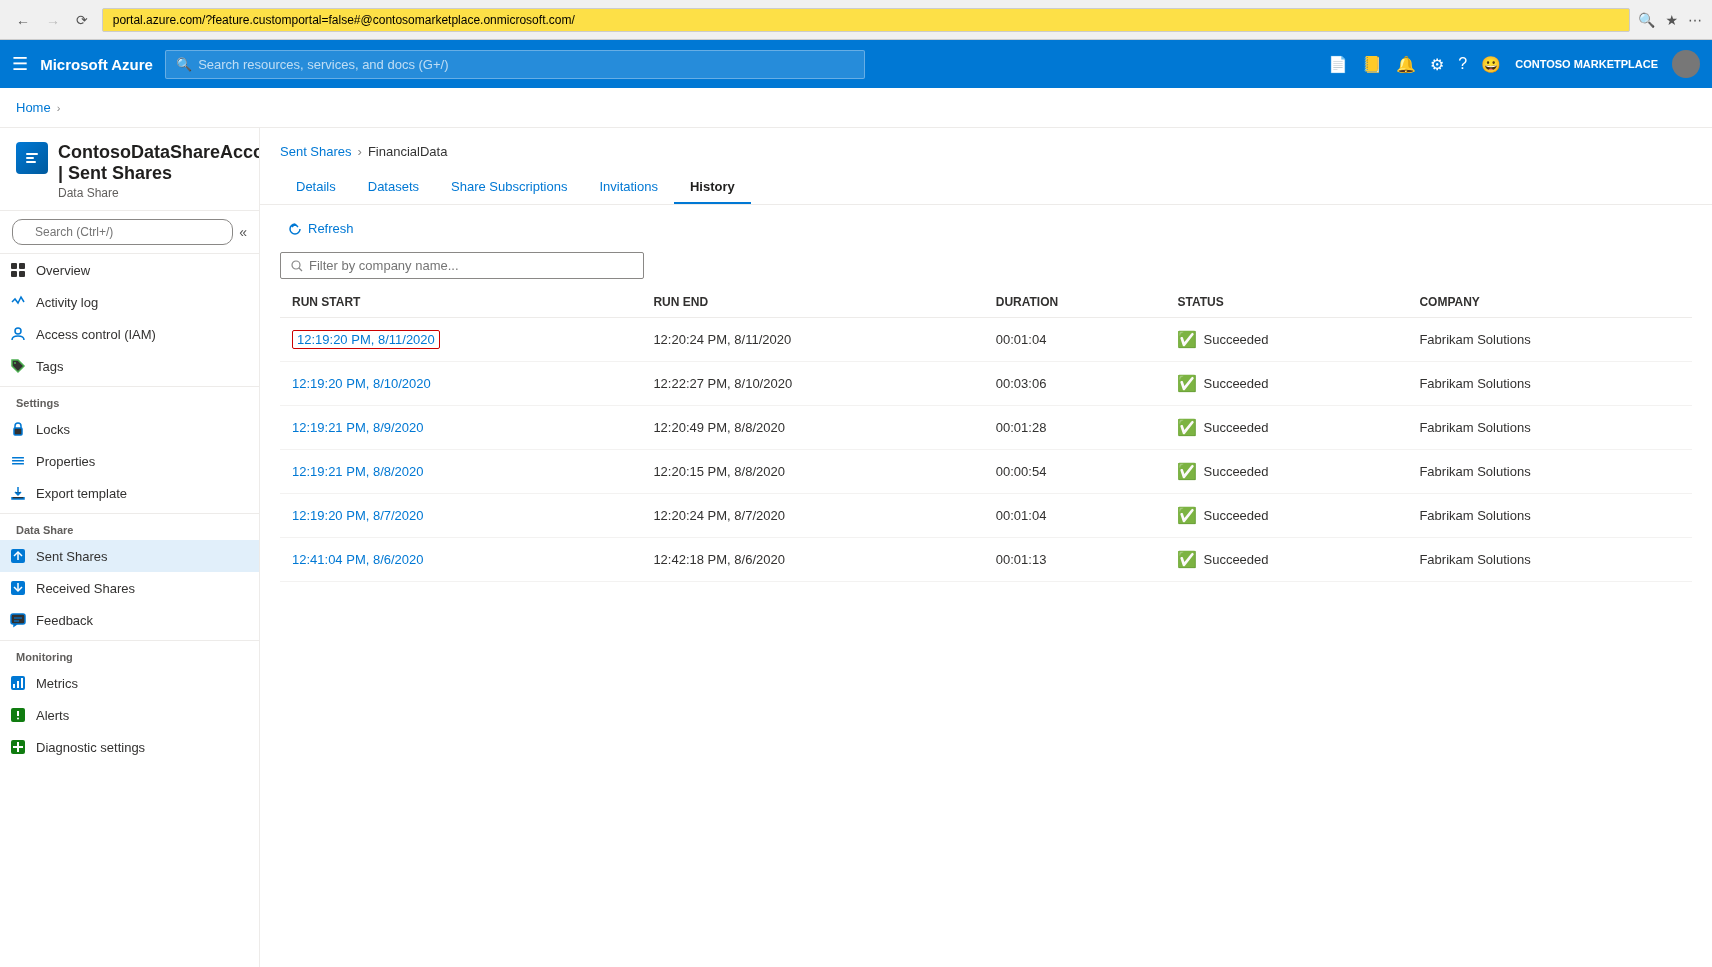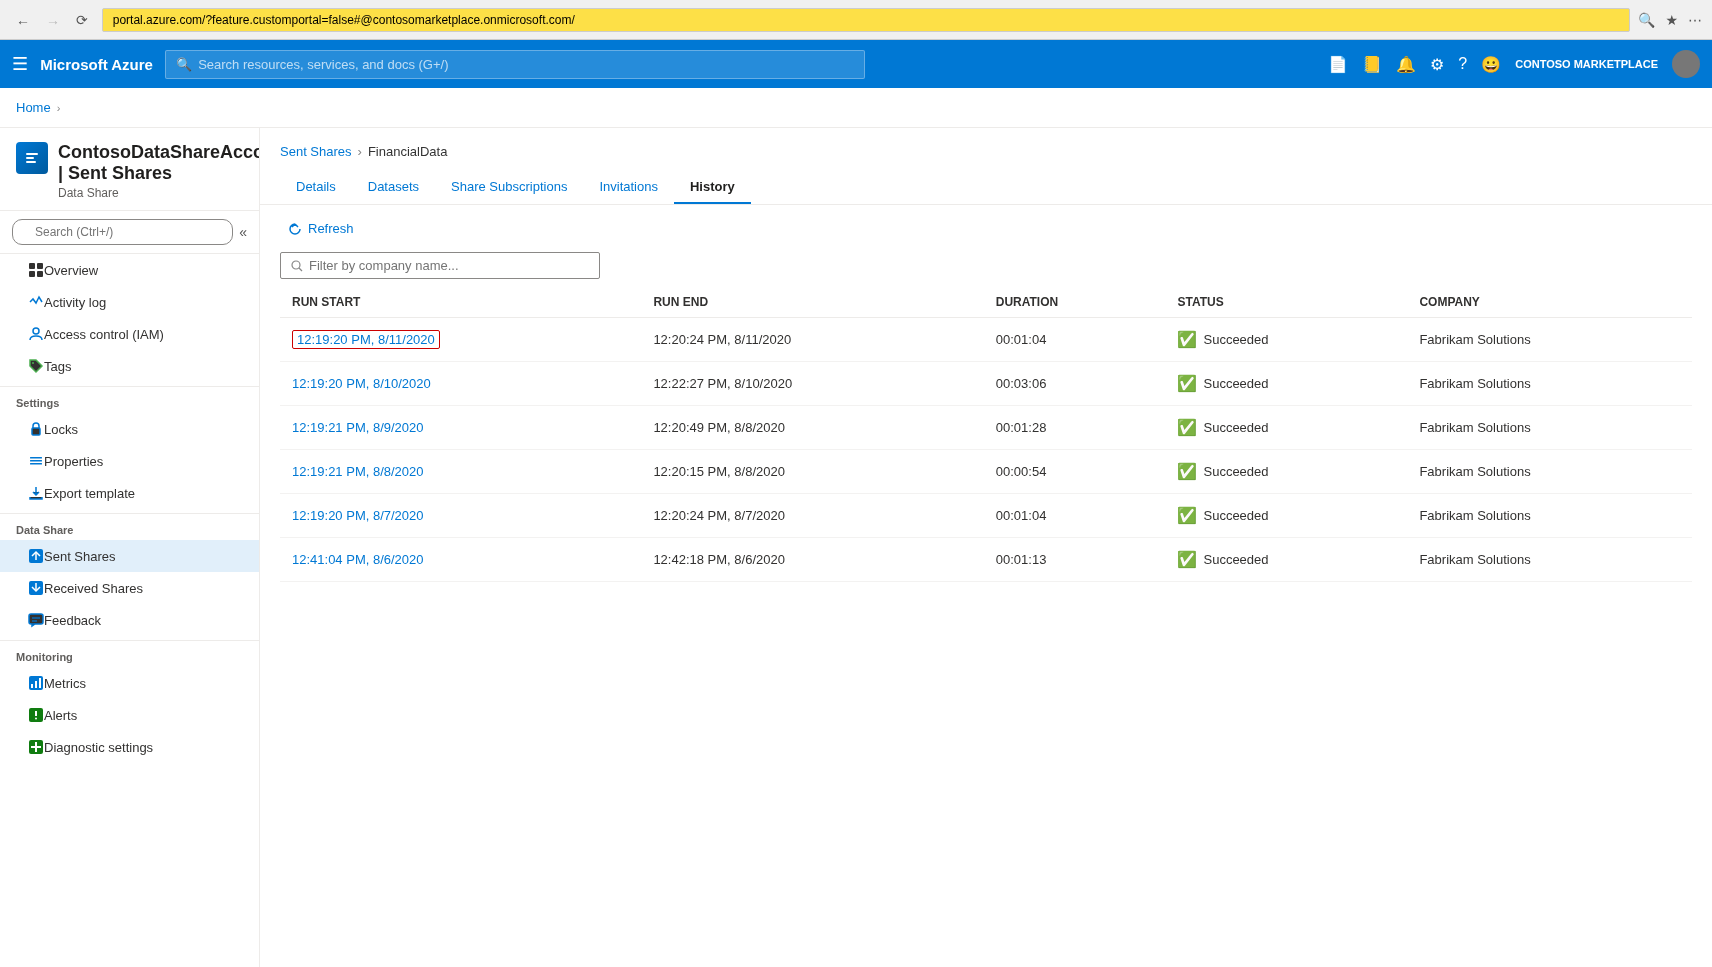--- a/index.html
+++ b/index.html
@@ -111,22 +111,22 @@
       display: flex; align-items: center; gap: 6px;
     }
     .sidebar-search input {
       flex: 1; border: 1px solid #8a8886; border-radius: 10px;
       padding: 5px 22px; font-size: 12px; outline: none;
     }
     .collapse-btn { background: none; border: none; cursor: pointer; font-size: 14px; color: #555; }
 
     
     .nav-item {
-      display: flex; align-items: center; gap: 0;
-      padding: 8px 28px; cursor: pointer; color: #323130;
+      display: flex; align-items: center; gap: 10px;
+      padding: 8px 10px; cursor: pointer; color: #323130;
       font-size: 13px;
     }
     .nav-item.active { background: #e1effa; }
 
     .nav-section-header {
       padding: 10px 16px 4px;
       font-size: 11px; font-weight: 600; color: #605e5c;
       text-transform: none;
       border-top: 1px solid #edebe9;
       margin-top: 4px;
@@ -171,21 +171,21 @@
     .toolbar { display: flex; align-items: center; gap: 8px; margin-bottom: 12px; }
     .toolbar-btn {
       display: flex; align-items: center; gap: 6px;
       background: none; border: none; cursor: pointer;
       color: #0078d4; font-size: 13px; padding: 4px 8px;
     }
 
     .filter-input-wrap {
       display: flex; align-items: center; gap: 6px;
       border: 1px solid #8a8886; border-radius: 2px;
-      padding: 5px 10px; width: 320px; background: white;
+      padding: 5px 10px; width: 364px; background: white;
     }
     .filter-input-wrap input {
       border: none; outline: none; flex: 1; font-size: 13px;
     }
 
     
     .data-table { width: 100%; border-collapse: collapse; margin-top: 8px; }
     .data-table th {
       text-align: left; padding: 8px 12px;
       font-size: 12px; font-weight: 600; color: #323130;

